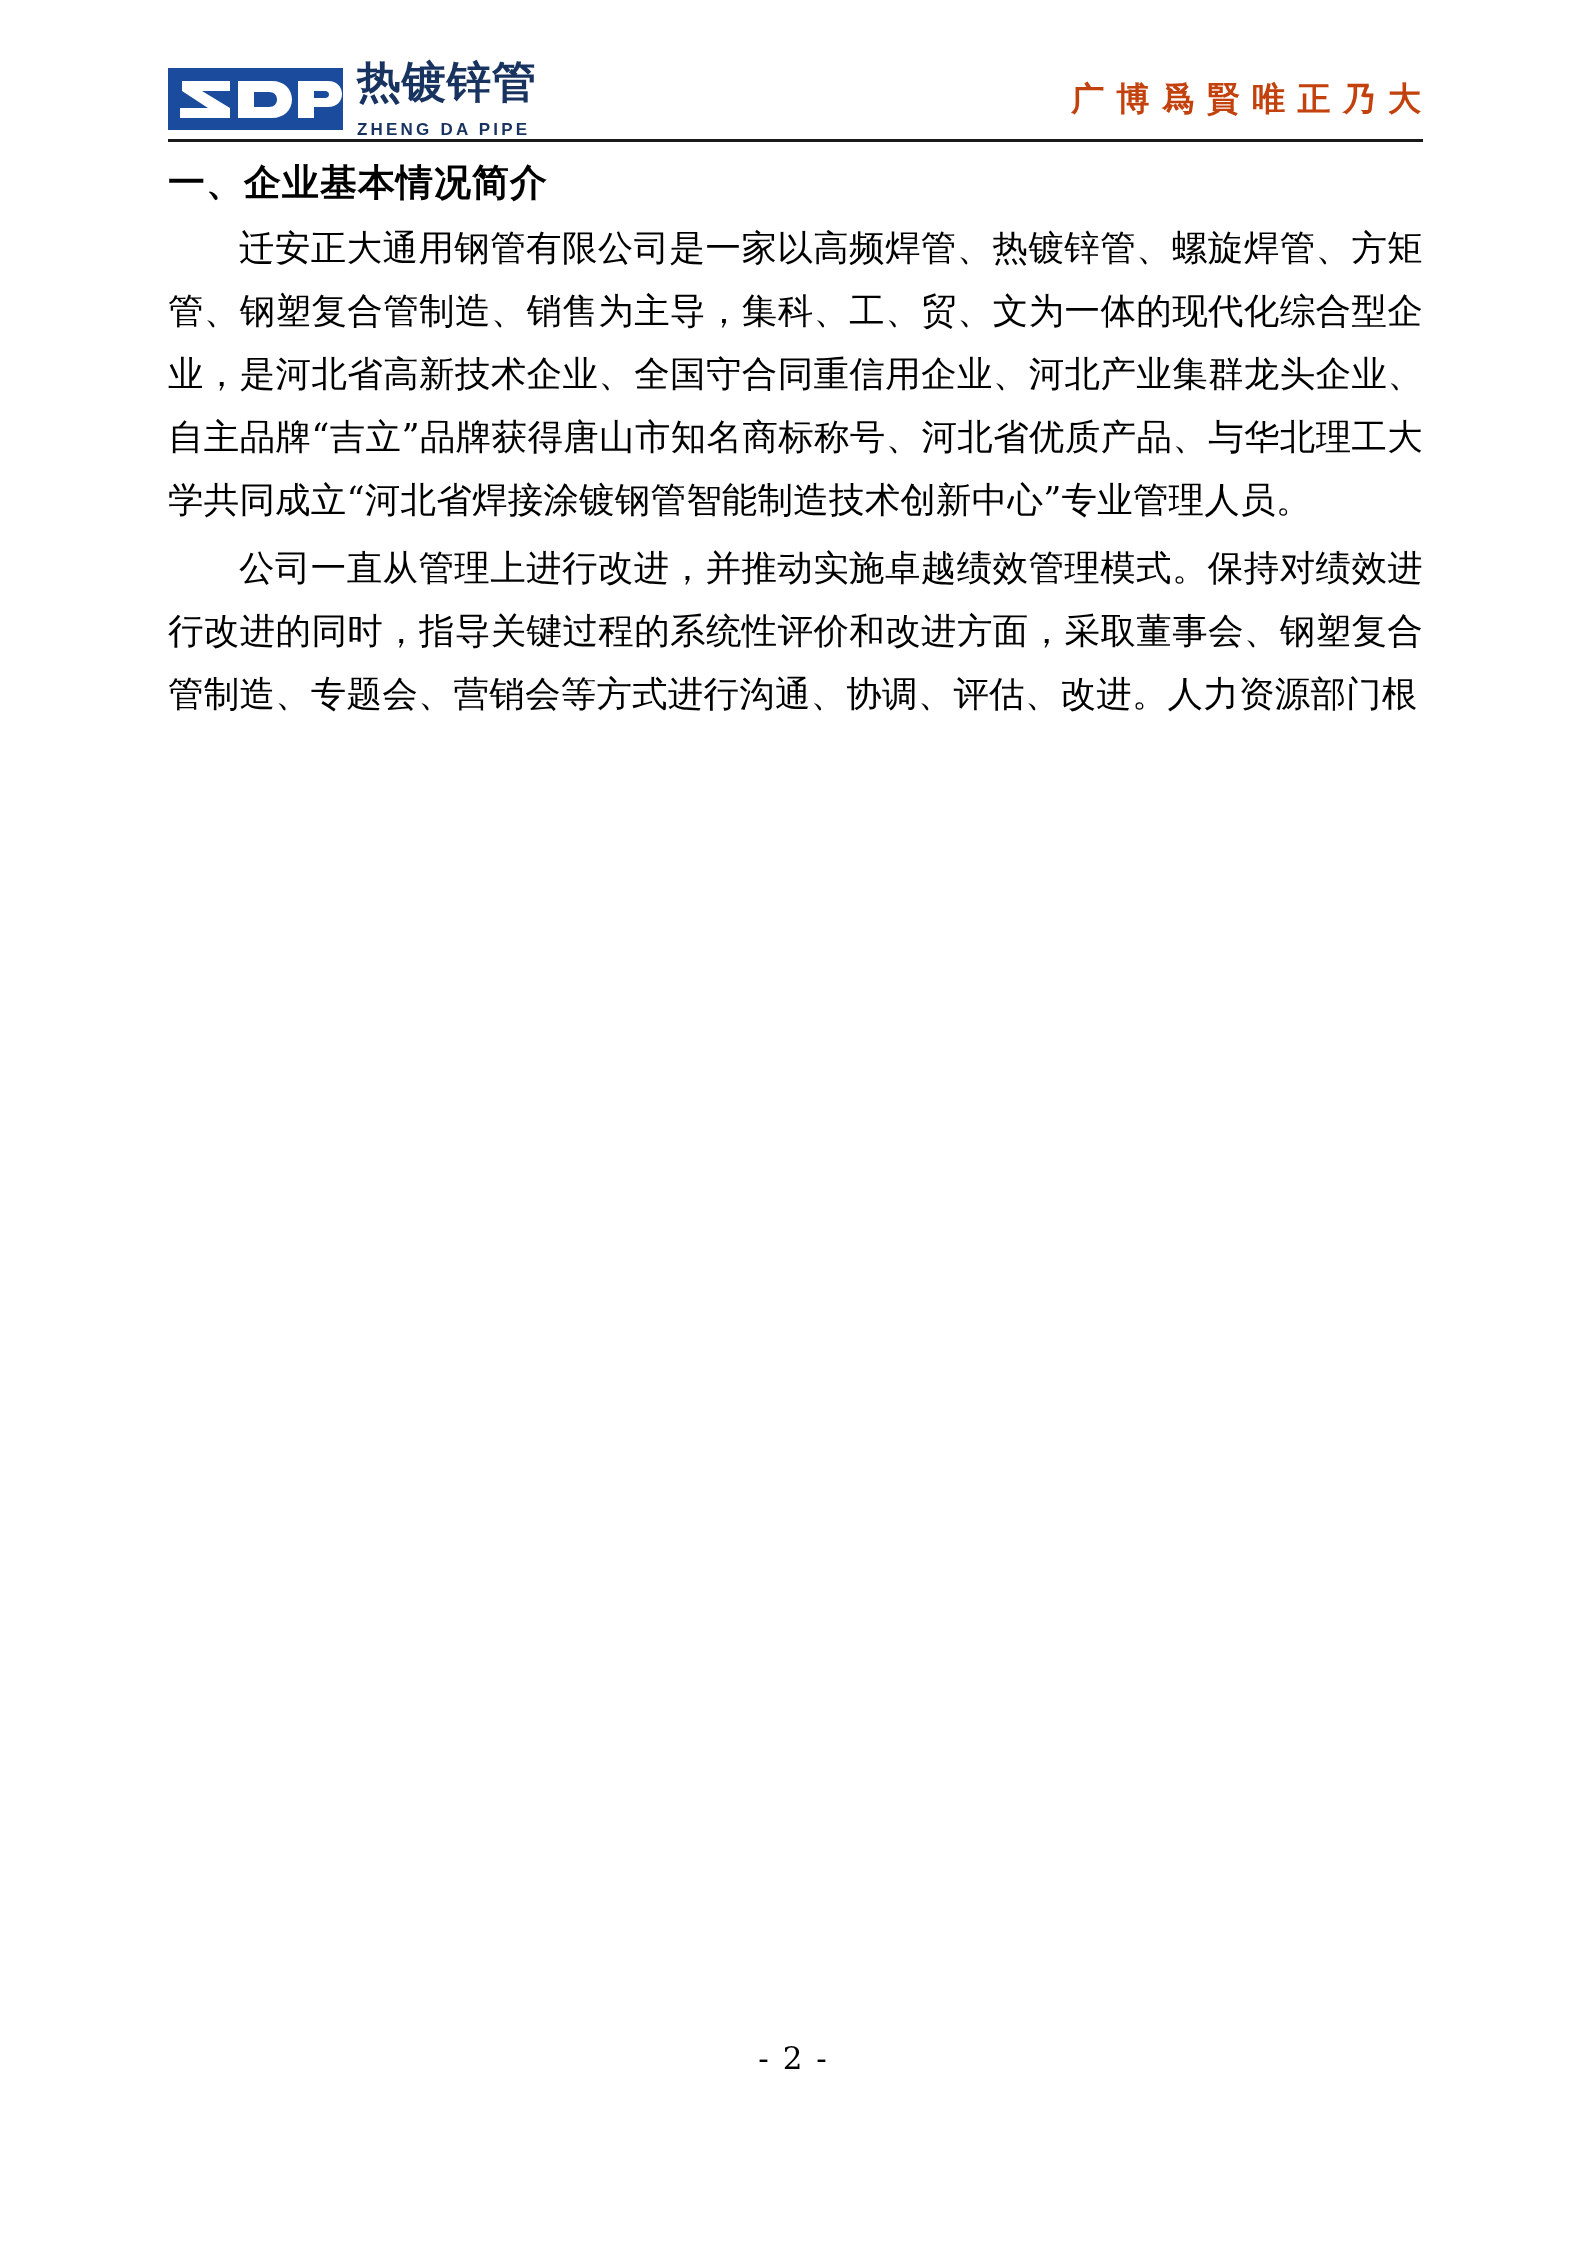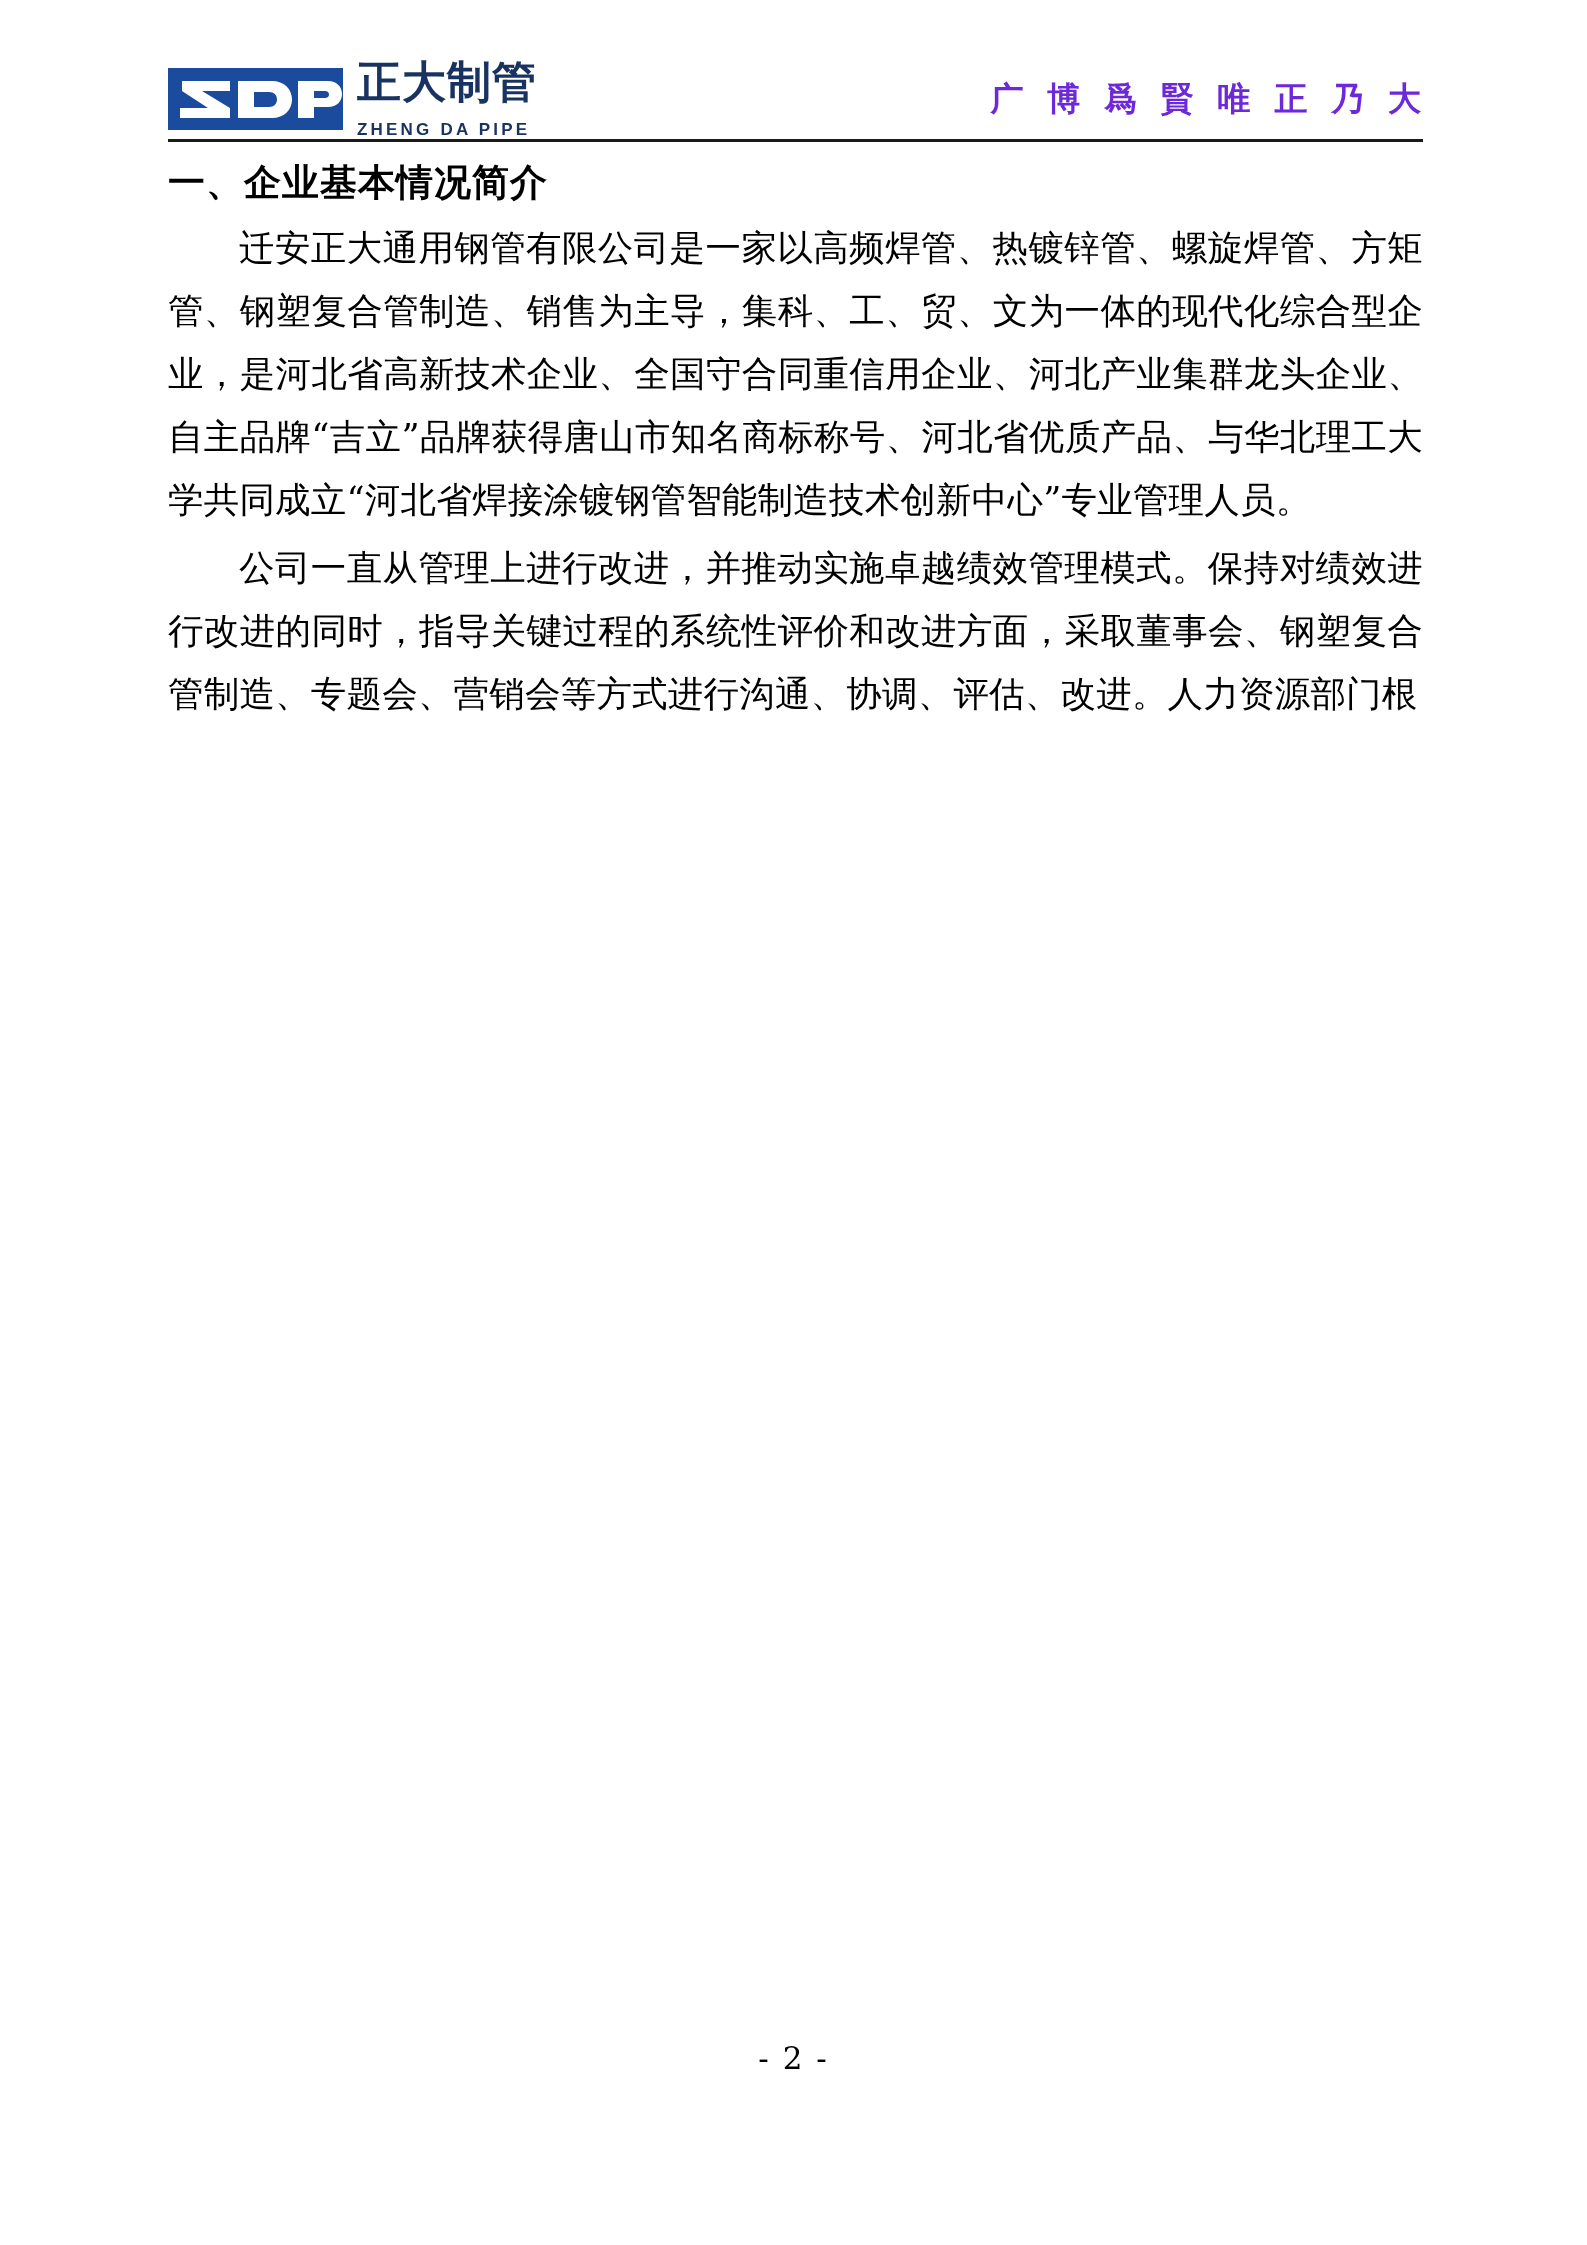--- a/index.html
+++ b/index.html
@@ -51,23 +51,23 @@
   }
   .logo-en {
     font-family: "Liberation Sans", sans-serif;
     font-weight: bold;
     font-size: 17px;
     color: #18335f;
     letter-spacing: 3.2px;
     margin-top: 17px;
   }
   .slogan {
-    font-family: Liberation Mono, monospace;
+    font-family: Liberation Serif, serif;
     font-size: 33px;
-    color: #6d28d9;
+    color: #c2410c;
     letter-spacing: 2px;
     white-space: nowrap;
     font-weight: bold;
   }
   .rule {
     position: absolute;
     left: 168px;
     top: 139px;
     width: 1255px;
     height: 3px;
@@ -120,21 +120,21 @@
     <div class="logo-wrap">
       <span class="logo-mark">
         <svg width="175" height="62" viewBox="0 0 175 62" xmlns="http://www.w3.org/2000/svg">
           <rect x="0" y="0" width="175" height="62" fill="#1b4b9c"></rect>
           <path d="M14 13 H62 V23 H34 L62 40 V50 H12 V40 H40 L14 23 Z" fill="#ffffff"></path>
           <path d="M70 13 H104 C116 13 124 21 124 31.5 C124 42 116 50 104 50 H70 Z M86 24 V39 H101 C106 39 109 36 109 31.5 C109 27 106 24 101 24 Z" fill="#ffffff"></path>
           <path d="M130 13 H160 C169 13 174 19 174 26 C174 33 169 39 160 39 H146 V50 H130 Z M146 23 V30 H157 C159.5 30 161 28.5 161 26.5 C161 24.5 159.5 23 157 23 Z" fill="#ffffff"></path>
         </svg>
       </span>
       <span class="logo-text">
-        <span class="logo-cn">正大制管</span>
+        <span class="logo-cn">热镀锌管</span>
         <span class="logo-en">ZHENG DA PIPE</span>
       </span>
     </div>
     <div class="slogan">广 博 爲 賢   唯 正 乃 大</div>
   </div>
 
   <div class="rule"></div>
 
   <div class="content">
     <h1 class="section-title">一、企业基本情况简介</h1>

